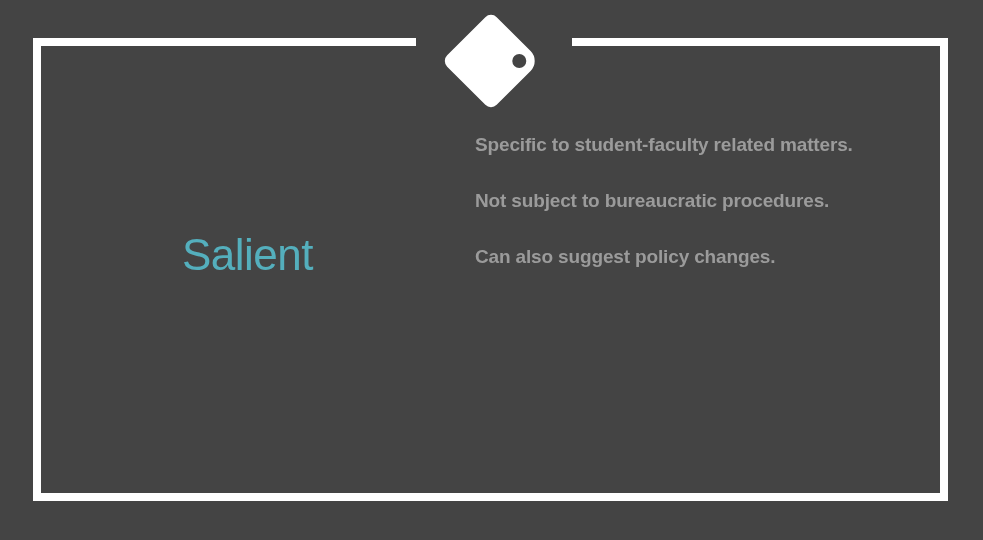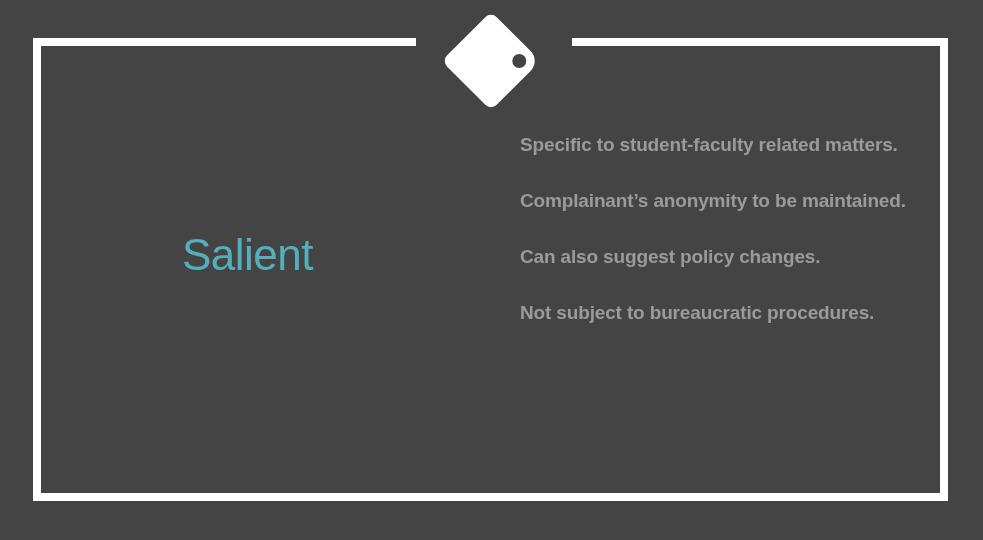--- a/index.html
+++ b/index.html
@@ -56,21 +56,21 @@
     font-weight: normal;
     line-height: 53px;
     letter-spacing: -0.5px;
     color: #54AFBD;
     white-space: nowrap;
   }
 
   
   #features-list {
     position: absolute;
-    left: 520px;
+    left: 475px;
     top: 131px;
     width: 430px;
   }
   .feature-item {
     font-size: 19px;
     font-weight: bold;
     line-height: 28px;
     letter-spacing: -0.15px;
     color: #9B9B9B;
     margin: 0 0 28px 0;
@@ -96,18 +96,17 @@
       </g>
     </svg>
   </div>
 
   <div id="title-block">
     <span class="title-line">Salient</span>
   </div>
 
   <div id="features-list">
     <p class="feature-item">Specific to student-faculty related matters.</p>
-    <p class="feature-item">Complainant’s anonymity to be maintained.</p>
+    <p class="feature-item">Not subject to bureaucratic procedures.</p>
     <p class="feature-item">Can also suggest policy changes.</p>
-    <p class="feature-item">Not subject to bureaucratic procedures.</p>
   </div>
 
 </div>
 
 </body></html>

